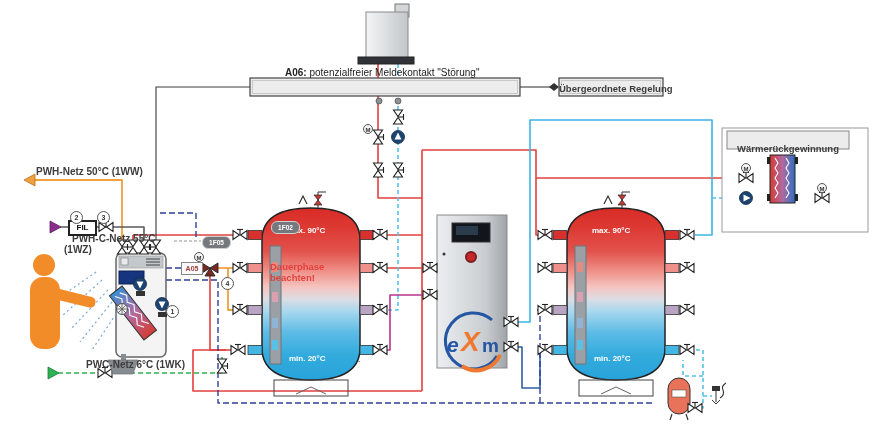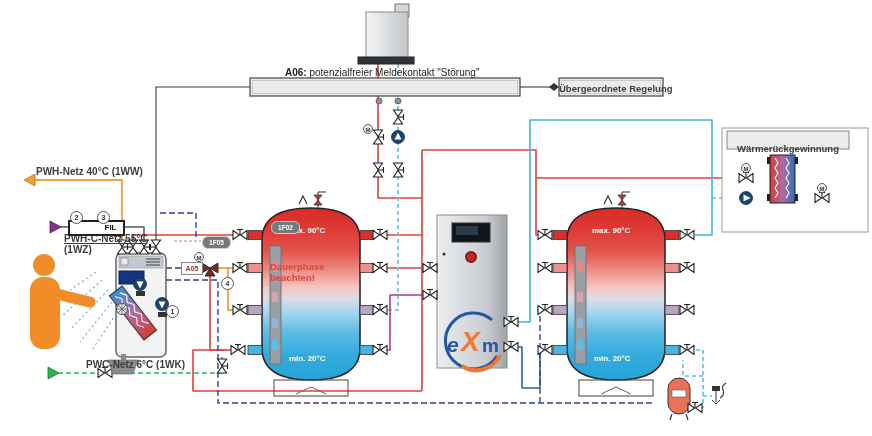--- a/index.html
+++ b/index.html
@@ -13,21 +13,21 @@
   .ctr{text-align:center;}
   .warn{position:absolute;color:#e2403c;font-size:9.5px;font-weight:bold;white-space:nowrap;padding-left:28px;}
   .tanklbl{position:absolute;color:#fff;font-size:8px;font-weight:bold;white-space:nowrap;}
   .oval{position:absolute;width:27px;height:11px;background:#75797e;border:1px solid #cfcfcf;
         border-radius:6px;color:#fff;font-size:6.5px;line-height:11px;text-align:center;font-weight:bold;}
   .marker{position:absolute;width:11px;height:11px;border:1px solid #555;border-radius:50%;
         background:#fff;color:#333;font-size:7px;line-height:11px;text-align:center;font-weight:bold;}
   .tagbox{position:absolute;background:#fafafa;border:1px solid #888;color:#9a3b32;
         font-size:7px;font-weight:bold;text-align:center;}
   .filbox{position:absolute;left:68px;top:220px;width:25px;height:12px;border:2px solid #222;
-        background:#fff;color:#111;font-size:8px;line-height:12px;font-weight:bold;text-align:center;padding-left:28px;}
+        background:#fff;color:#111;font-size:8px;line-height:12px;font-weight:bold;text-align:center;}
   .logoLetter{position:absolute;font-weight:bold;font-style:italic;}
   
   .pl{fill:none;stroke-width:1.6;stroke-linejoin:round;}
   .red{stroke:#e2403c;}
   .cyan{stroke:#3db5e6;}
   .cyand{stroke:#55c1ea;stroke-dasharray:4 3;}
   .navyd{stroke:#31409b;stroke-dasharray:6 3;stroke-width:1.4;}
   .navys{stroke:#2e5fa3;}
   .greend{stroke:#2eb353;stroke-dasharray:5 3;}
   .orange{stroke:#f0a13c;stroke-width:1.8;}
@@ -344,22 +344,22 @@
   </g>
   <use href="#v" transform="translate(695,408)"></use>
   <g>
     <line x1="716" y1="390" x2="716" y2="402" stroke="#333" stroke-width="1"></line>
     <rect x="712" y="386" width="8" height="5" fill="#333"></rect>
     <path d="M720,398 q5,-3 3,-8 q-2,-4 3,-7" fill="none" stroke="#333" stroke-width="1.1"></path>
     <path d="M712,400 l4,4 l4,-4" fill="none" stroke="#333" stroke-width="1"></path>
   </g>
 </svg>
 
-<div class="lbl" style="left:36px;top:166px;">PWH-Netz 40°C (1WW)</div>
-<div class="lbl" style="left:64px;top:233px;text-decoration:underline;">PWH-C-Netz 55°C</div>
+<div class="lbl" style="left:36px;top:166px;">PWH-Netz 50°C (1WW)</div>
+<div class="lbl" style="left:72px;top:233px;">PWH-C-Netz 55°C</div>
 <div class="lbl" style="left:64px;top:244px;">(1WZ)</div>
 <div class="lbl" style="left:86px;top:359px;">PWC-Netz 6°C (1WK)</div>
 
 <div class="barbox">
   <b>A06:</b><span> potenzialfreier Meldekontakt "Störung"</span>
 </div>
 <div class="lbl small ctr" style="left:559px;top:83px;width:108px;">Übergeordnete Regelung</div>
 <div class="lbl small ctr" style="left:727px;top:135px;width:122px;margin-top:8px;">Wärmerückgewinnung</div>
 
 <div class="warn" style="left:242px;top:261px;">Dauerphase</div>

